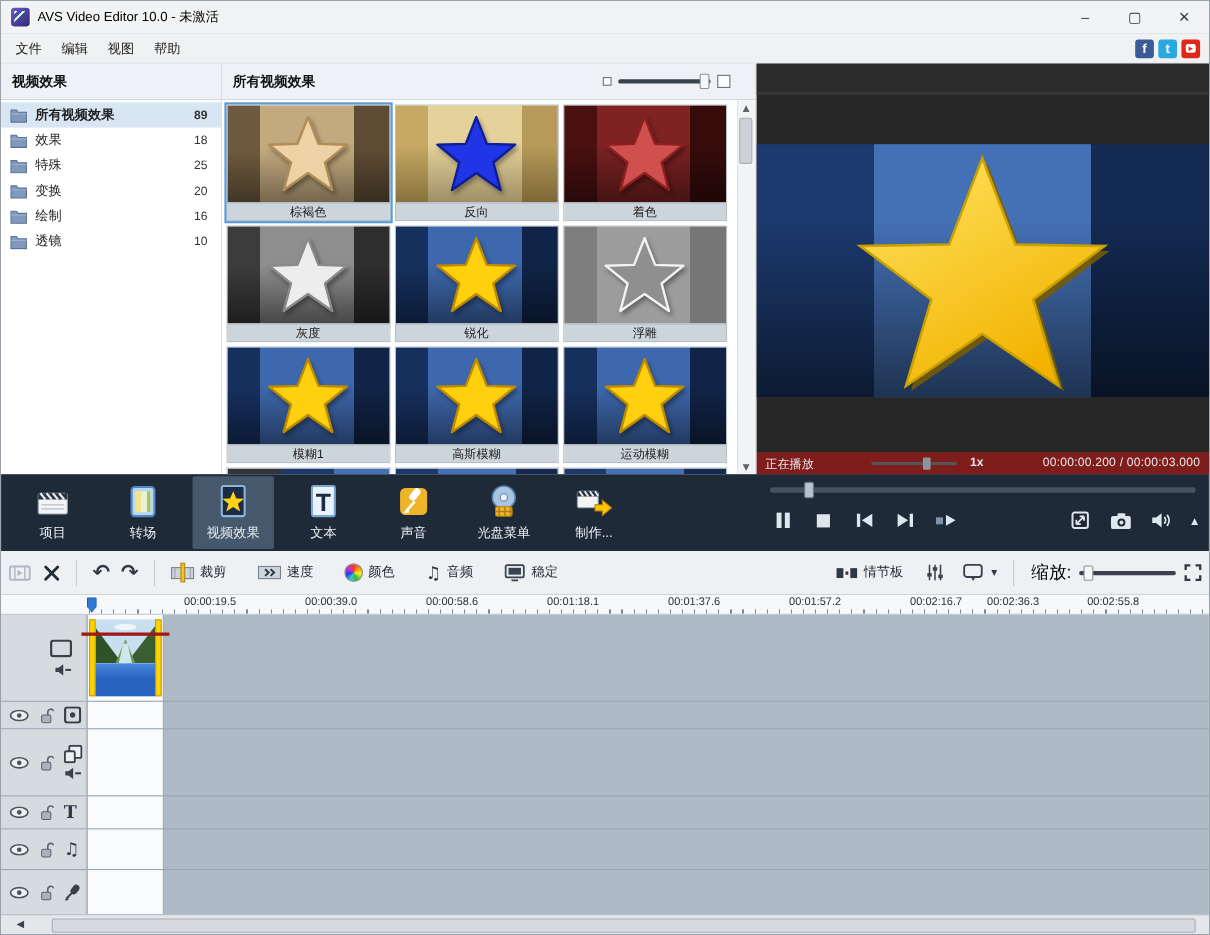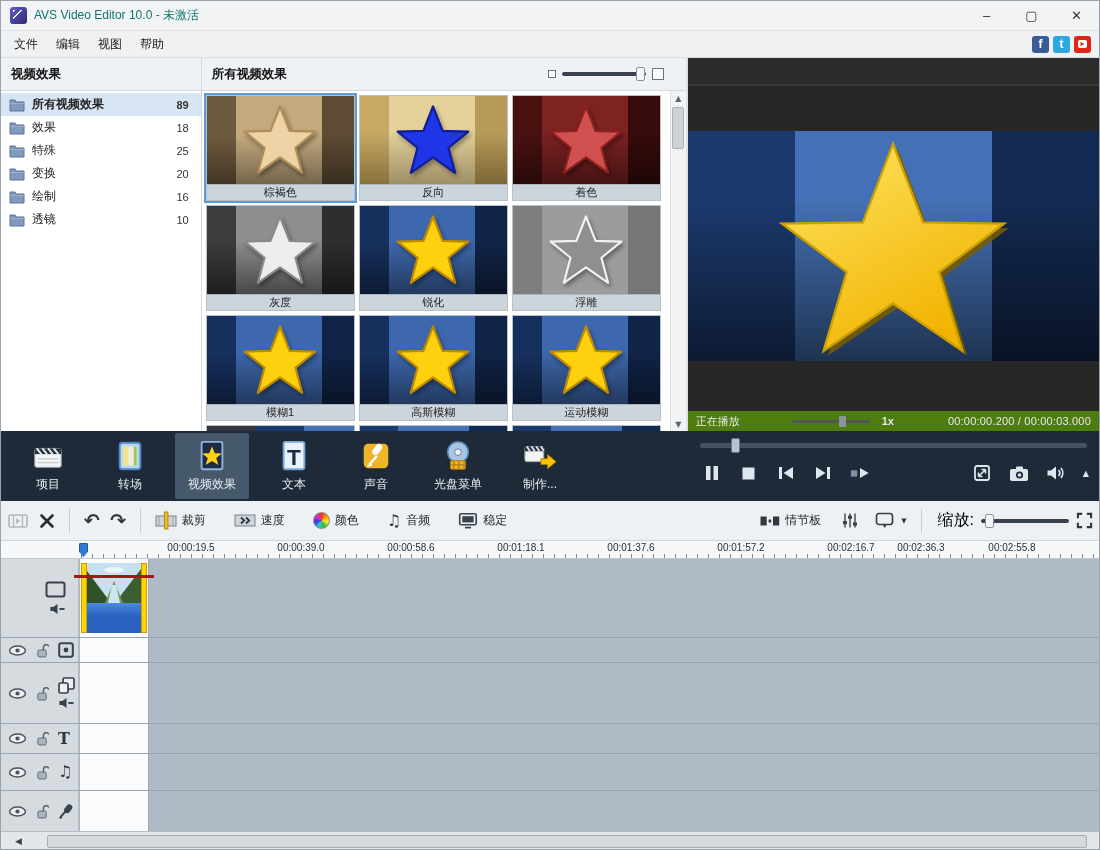--- a/index.html
+++ b/index.html
@@ -5,21 +5,21 @@
   html,body{margin:0;padding:0;background:#9aa4ae;}
   *{box-sizing:border-box;font-family:"Liberation Sans","DejaVu Sans",sans-serif;}
   .window{position:relative;width:1100px;height:850px;background:#fff;overflow:hidden;border:1px solid #9aa2ac;}
   .icn{display:inline-flex;align-items:center;justify-content:center;}
   .icn svg{display:block;}
 
   
   .titlebar{height:30px;background:#f2f3f4;display:flex;align-items:center;border-bottom:1px solid #e2e4e6;}
   .app-icon{width:17px;height:17px;margin:0 7px 0 9px;background:linear-gradient(135deg,#6a5acd,#2d2a6e);border-radius:3px;position:relative;}
   .app-icon:before{content:"";position:absolute;left:3px;top:3px;width:11px;height:11px;background:linear-gradient(135deg,#fff 0 2px,transparent 2px 5px,#cfd 5px 7px,transparent 7px);}
-  .win-title{font-size:12px;color:#0f766e;}
+  .win-title{font-size:12px;color:#000000;}
   .win-controls{margin-left:auto;display:flex;height:100%;}
   .win-btn{width:45px;height:100%;display:flex;align-items:center;justify-content:center;font-size:13px;color:#333;}
 
   
   .menubar{height:27px;background:#f0f1f2;display:flex;align-items:center;border-bottom:1px solid #dcdfe2;padding-left:4px;}
   .menu-item{font-size:12px;color:#1a1a1a;padding:4px 9px;}
   .social{margin-left:auto;display:flex;gap:4px;margin-right:8px;}
   .soc{width:17px;height:17px;border-radius:3px;color:#fff;font-size:12px;font-weight:bold;display:flex;align-items:center;justify-content:center;line-height:1;}
   .soc.yt span{background:#fff;color:#e02717;border-radius:2px;font-size:8px;width:9px;height:8px;display:flex;align-items:center;justify-content:center;}
 
@@ -56,21 +56,21 @@
   .varrow{height:14px;width:100%;display:flex;align-items:center;justify-content:center;font-size:8px;color:#5c656e;font-family:"DejaVu Sans",sans-serif;}
   .vthumb{width:12px;height:42px;background:#cdd2d8;border:1px solid #aab1b9;border-radius:2px;margin-top:2px;}
   .vspace{flex:1;}
 
   
   .preview{width:412px;display:flex;flex-direction:column;background:#1f1f1f;}
   .screen{height:353px;position:relative;background:#272727;}
   .screen .band-top{position:absolute;left:0;right:0;top:0;height:28px;background:#2b2b2b;border-bottom:2px solid #3a3a3a;}
   .video{position:absolute;left:0;right:0;top:73px;height:230px;}
   .video svg{position:absolute;left:50%;top:8px;transform:translateX(-50%);}
-  .pv-status{height:20px;background:#4d7c0f;display:flex;align-items:center;padding:0 8px;color:#e8e8e8;font-size:11px;}
+  .pv-status{height:20px;background:#7f1d1d;display:flex;align-items:center;padding:0 8px;color:#e8e8e8;font-size:11px;}
   .pv-speed{display:flex;align-items:center;margin-left:52px;}
   .sp-track{width:78px;height:3px;background:#555;border-radius:2px;position:relative;}
   .sp-thumb{position:absolute;left:60%;top:-4px;width:7px;height:11px;background:#8d949b;border-radius:1px;}
   .pv-1x{margin-left:12px;font-size:11px;font-weight:bold;}
   .pv-time{margin-left:auto;font-size:11px;letter-spacing:.2px;}
 
   
   .main-toolbar{height:70px;background:#1e2a38;display:flex;}
   .mt-left{width:688px;display:flex;align-items:center;padding-left:10px;gap:8px;}
   .tb-btn{min-width:74px;height:66px;display:flex;flex-direction:column;align-items:center;justify-content:center;gap:3px;cursor:pointer;border-radius:2px;padding:0 6px;}

